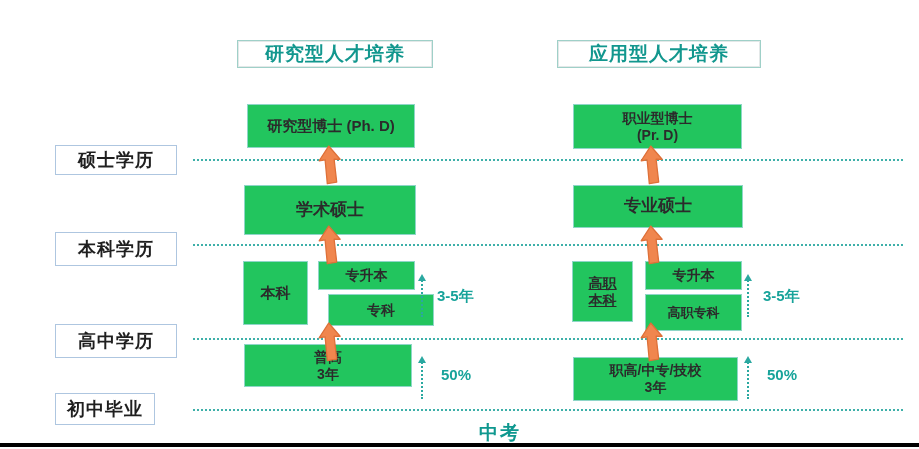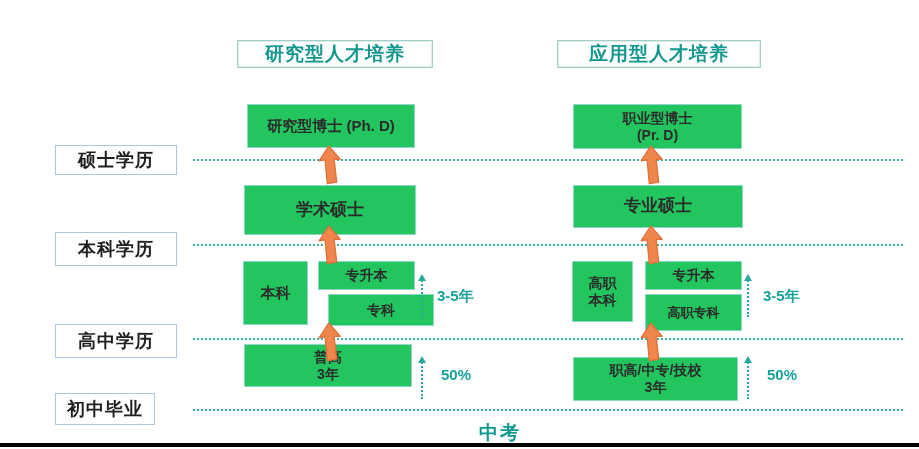--- a/index.html
+++ b/index.html
@@ -95,21 +95,21 @@
     <span>3年</span>
   </div>
 
   <div class="fbox small" style="left:573px; top:104px; width:169px; height:45px;">
     <span>职业型博士</span>
     <span>(Pr. D)</span>
   </div>
   <div class="fbox big" style="left:573px; top:185px; width:170px; height:43px;">
     <span>专业硕士</span>
   </div>
-  <div class="fbox small" style="left:572px; top:261px; width:61px; height:61px;">
+  <div class="fbox small" style="left:572px; top:261px; width:61px; height:61px;text-decoration:underline;">
     <span>高职</span>
     <span>本科</span>
   </div>
   <div class="fbox small" style="left:645px; top:261px; width:97px; height:29px;">
     <span>专升本</span>
   </div>
   <div class="fbox tiny" style="left:645px; top:294px; width:97px; height:37px;">
     <span>高职专科</span>
   </div>
   <div class="fbox small" style="left:573px; top:357px; width:165px; height:44px;">

